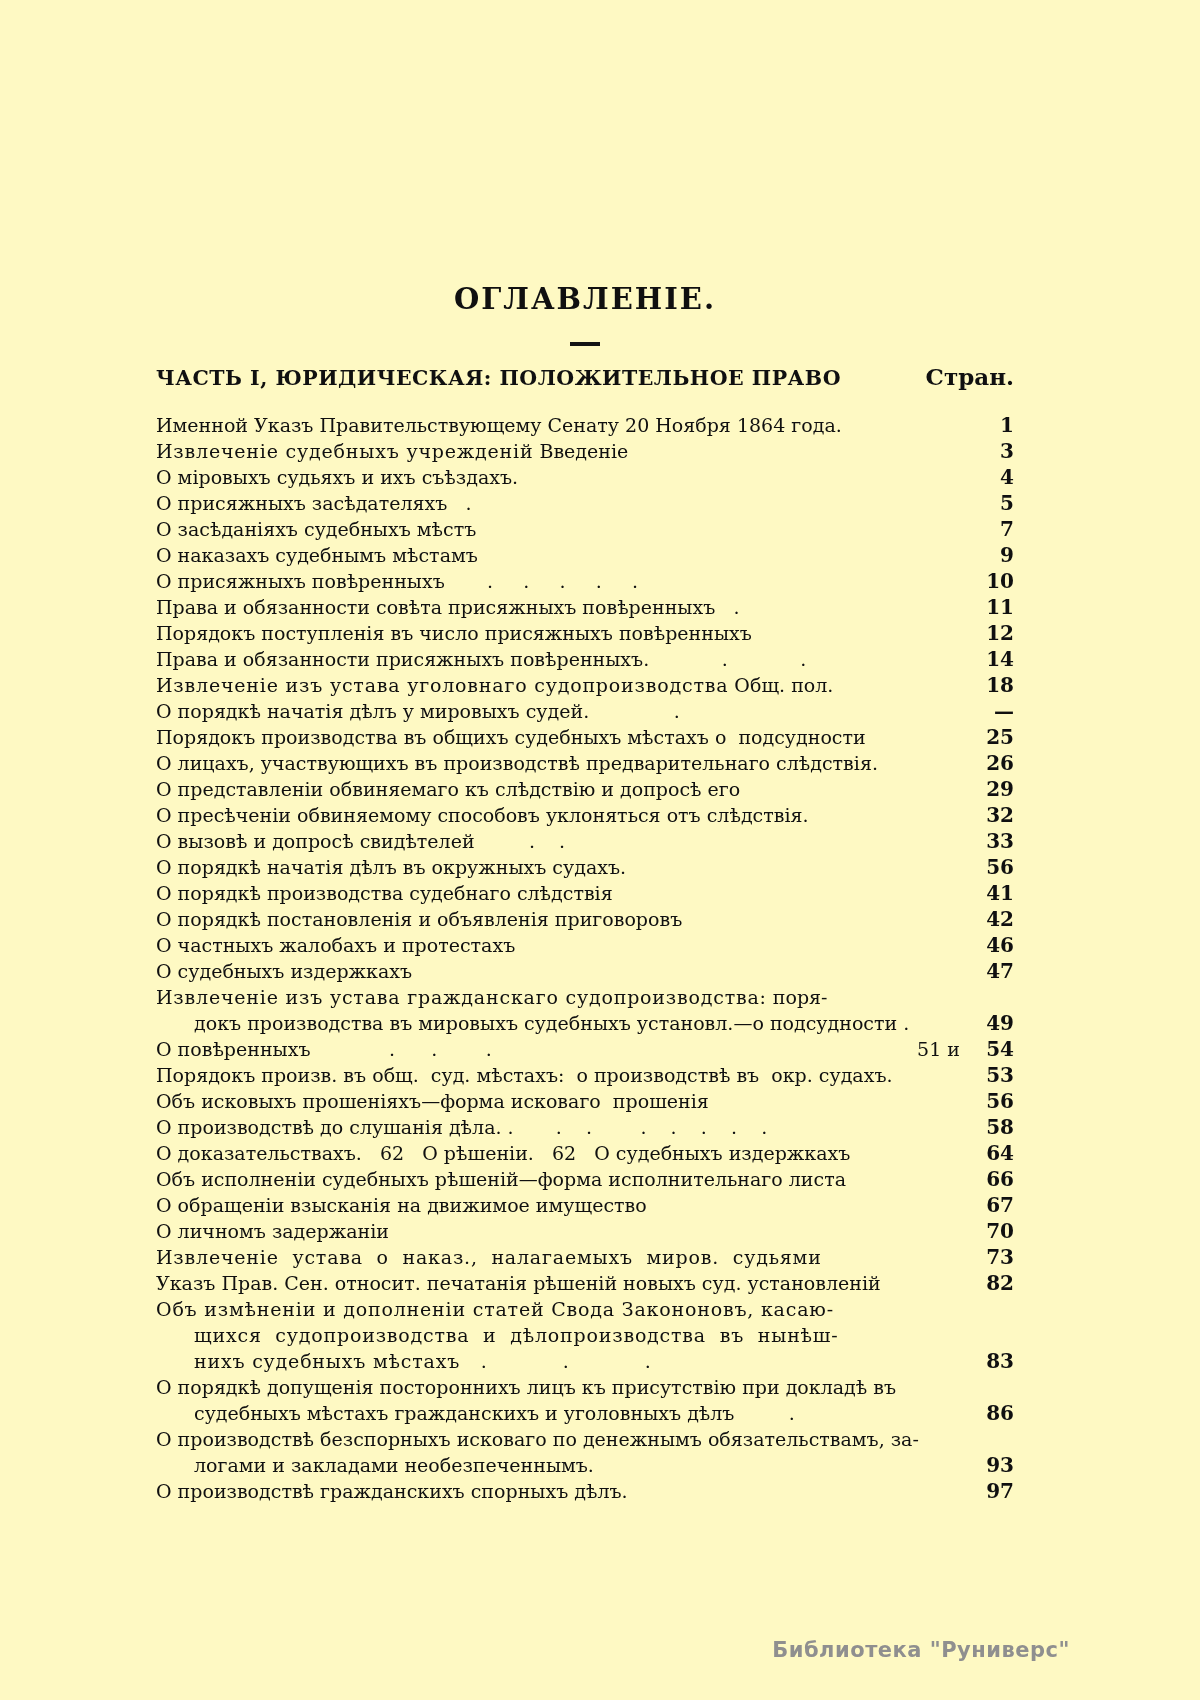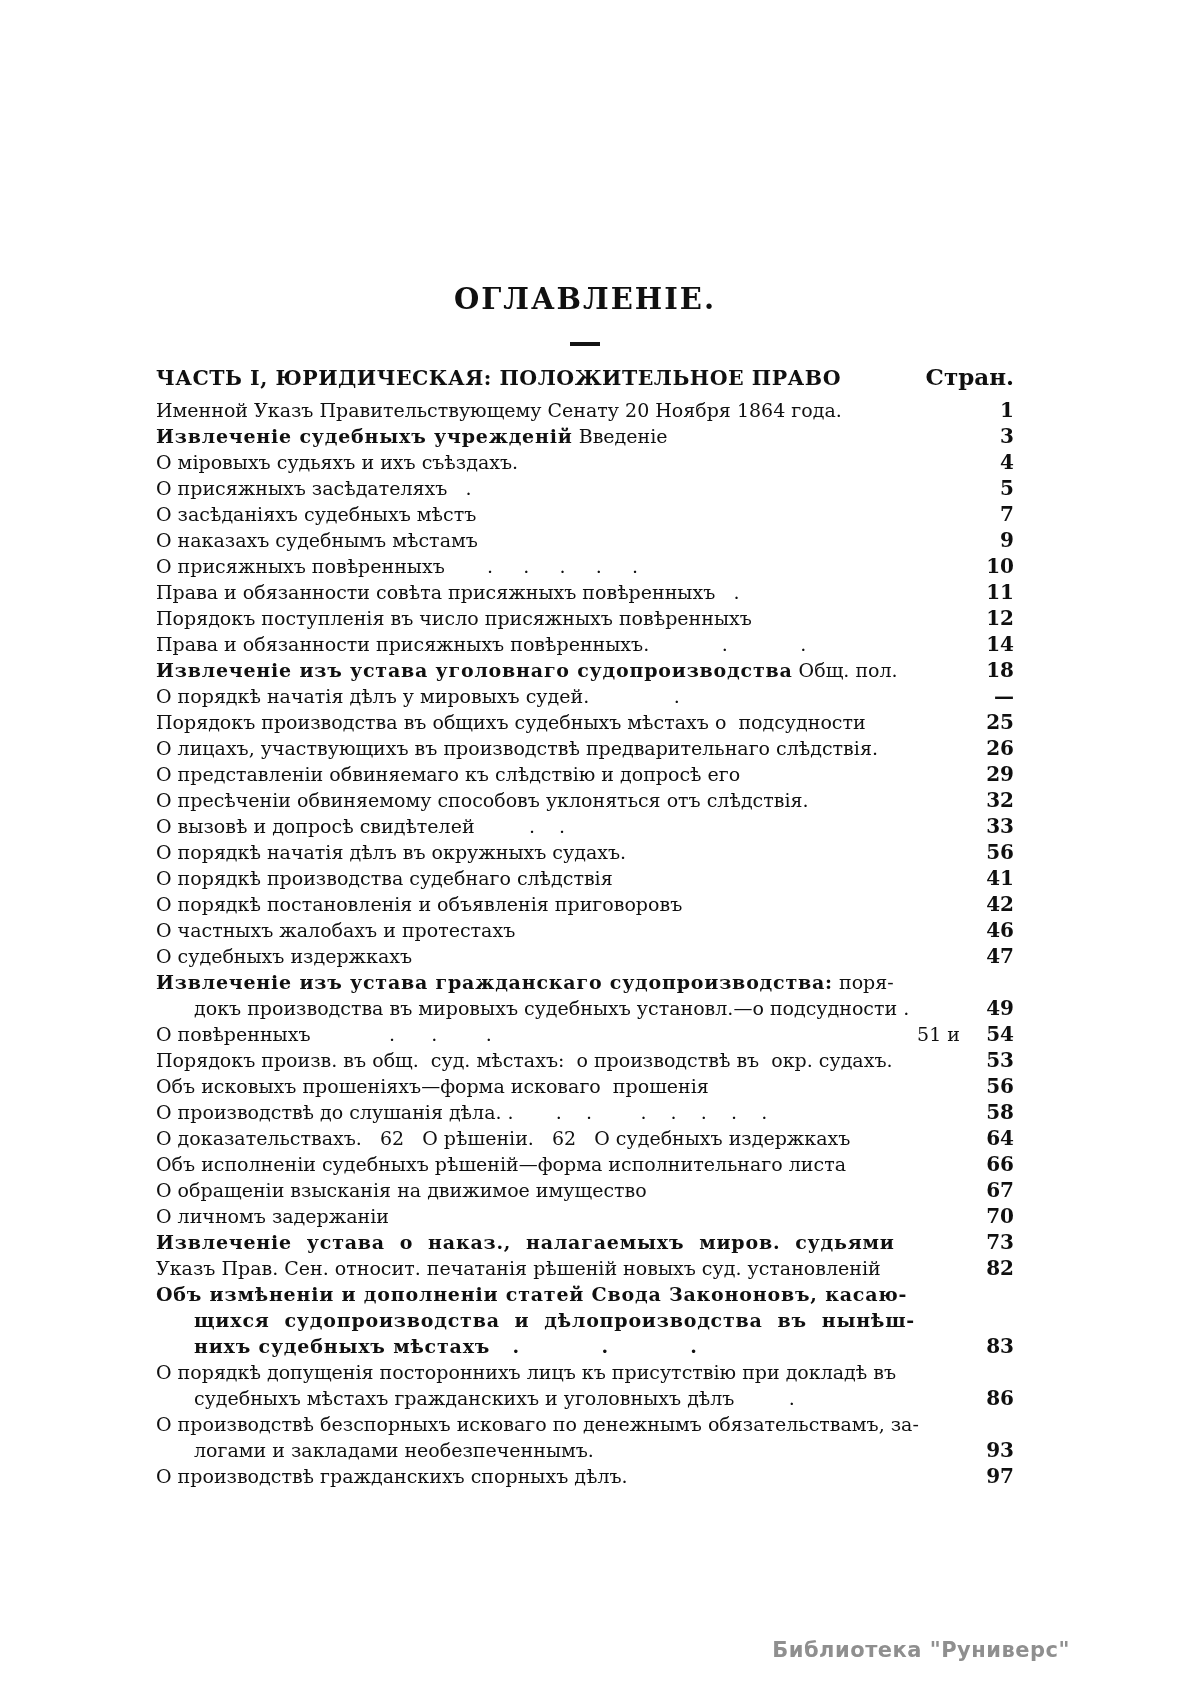--- a/index.html
+++ b/index.html
@@ -1,43 +1,43 @@
 <!DOCTYPE html>
 <html><head>
 <meta charset="utf-8">
 <style>
   html,body{margin:0;padding:0;background:#e8e8e8;}
   .sheet{
-    position:relative;width:1200px;height:1700px;background:#ffffff;
+    position:relative;width:1200px;height:1700px;background:#fef9c3;
     overflow:hidden;font-family:"DejaVu Serif",serif;color:#101010;
     margin:0 auto;
   }
   .content{position:absolute;left:156px;top:282px;width:858px;}
   .title{
     font-size:29px;font-weight:bold;letter-spacing:2px;text-align:center;
     margin:0;line-height:34px;
   }
   .divider{
     display:block;width:30px;height:4px;background:#141414;
     margin:26px auto 0 auto;font-size:0;overflow:hidden;
   }
   .head-row{
     display:flex;justify-content:space-between;align-items:baseline;
     margin-top:17px;white-space:pre;
   }
   .part-title{font-weight:bold;font-size:20.5px;letter-spacing:0.5px;}
   .col-head{font-size:23px;font-weight:bold;}
-  .toc{margin-top:7px;}
+  .toc{margin-top:22px;}
   .row{
     display:flex;align-items:baseline;line-height:26px;font-size:19px;
     white-space:pre;
   }
   .entry-text{flex:1 1 auto;overflow:hidden;}
   .entry-text.indent{padding-left:38px;}
-  .b{font-weight:bold;letter-spacing:0.8px;}
+  .b{font-weight:normal;letter-spacing:0.8px;}
   .prepage{font-size:19px;font-weight:normal;margin-right:6px;}
   .page{min-width:48px;text-align:right;font-size:20px;font-weight:bold;}
   .watermark{
     position:absolute;right:130px;bottom:38px;
     font-family:"DejaVu Sans",sans-serif;font-size:21px;font-weight:bold;
     color:#8f8f8f;letter-spacing:0.5px;
   }
 </style>
 </head>
 <body>

